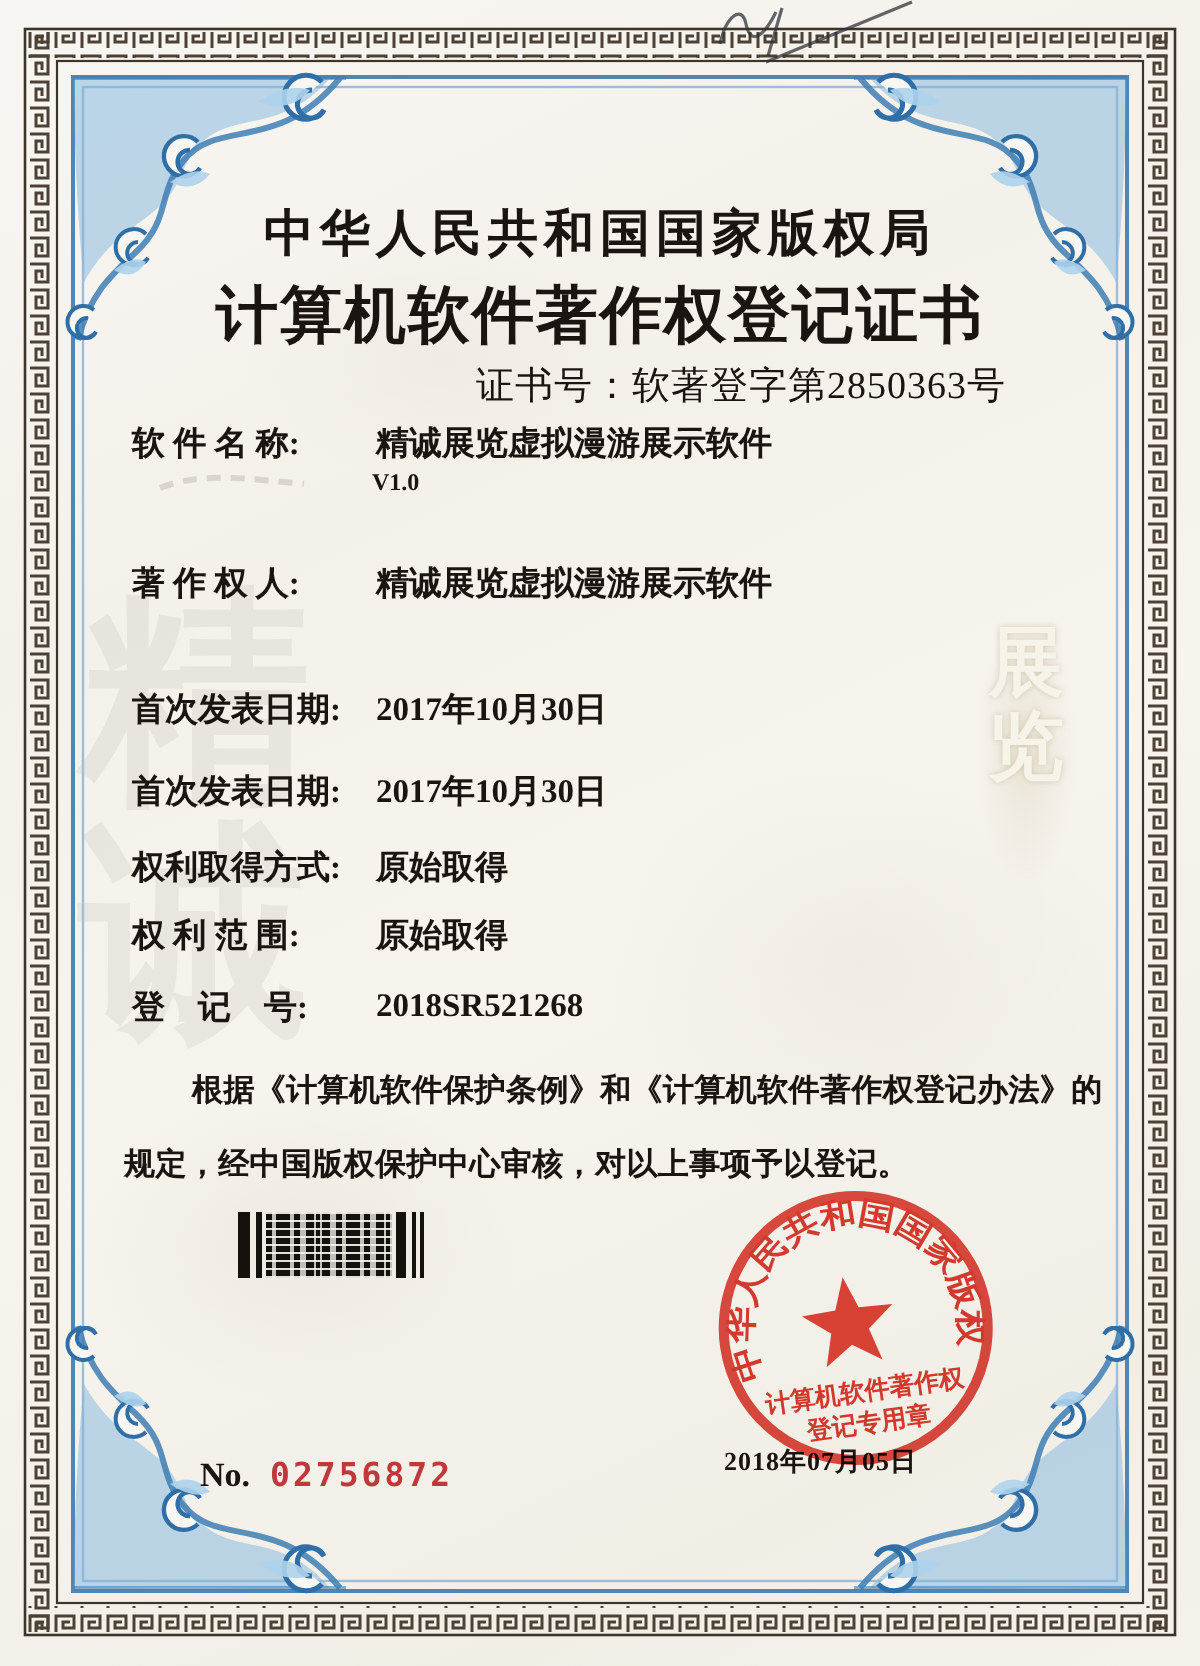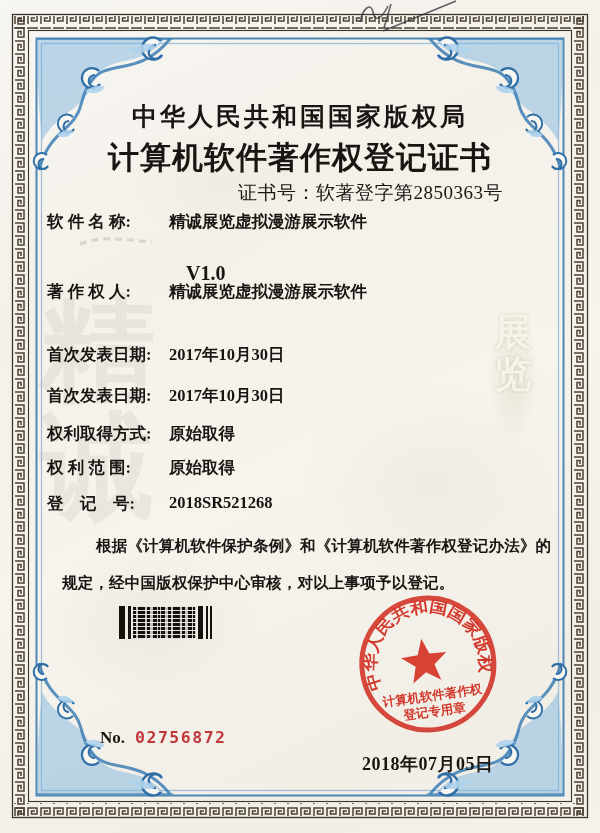--- a/index.html
+++ b/index.html
@@ -14,44 +14,44 @@
   .b3{left:120px;top:120px;width:200px;height:120px;background:radial-gradient(closest-side,rgba(208,200,186,.14),rgba(208,200,186,0));}
 
   .frame{position:absolute;left:0;top:0;z-index:1;pointer-events:none;}
 
   .authority{position:absolute;top:100px;left:0;width:100%;text-align:center;
     font-size:25px;font-weight:700;letter-spacing:3px;z-index:2;}
   .doc-title{position:absolute;top:137px;left:0;width:100%;text-align:center;
     font-size:31px;font-weight:700;letter-spacing:1px;z-index:2;}
   .cert-no{position:absolute;top:180px;right:97px;font-size:19px;font-weight:400;z-index:2;letter-spacing:.5px;}
 
-  .row{position:absolute;left:47px;display:flex;font-size:16.5px;font-weight:700;white-space:nowrap;z-index:2;justify-content:space-between;}
+  .row{position:absolute;left:66px;display:flex;font-size:16.5px;font-weight:700;white-space:nowrap;z-index:2;justify-content:space-between;}
   .row .lbl{display:inline-block;min-width:118px;}
   .row .val{margin-left:4px;}
   .r1{top:211px}.r2{top:281px}.r3{top:344px}.r4{top:385px}.r5{top:423px}.r6{top:457px}.r7{top:493px}
-  .v2{position:absolute;left:186px;top:234px;font-size:20px;font-weight:700;z-index:2;
-      font-family:"Liberation Serif","DejaVu Serif",serif;margin-top:28px;}
+  .v2{position:absolute;left:186px;top:234px;font-size:12px;font-weight:700;z-index:2;
+      font-family:"Liberation Serif","DejaVu Serif",serif;}
 
   .statement{position:absolute;left:62px;top:527px;width:492px;font-size:15.5px;font-weight:700;
     line-height:37px;text-indent:34px;letter-spacing:.2px;z-index:2;}
 
   .barcode{position:absolute;left:119px;top:606px;width:93px;height:33px;display:flex;z-index:2;}
   .bc{background:#15110d;height:100%;}
   .g{height:100%;}
   .bc-mid{flex:1;height:100%;
     background:
       repeating-linear-gradient(0deg,rgba(247,245,241,.9) 0 1px,transparent 1px 4px),
       repeating-linear-gradient(90deg,#15110d 0 2px,transparent 2px 5px),
       repeating-linear-gradient(90deg,#15110d 0 3px,rgba(21,17,13,.2) 3px 7px);}
 
   .no-line{position:absolute;left:100px;top:728px;font-size:17px;font-weight:700;z-index:2;}
   .serial{color:#c0383b;font-family:"DejaVu Sans Mono","Liberation Mono",monospace;
     font-size:16.5px;letter-spacing:1.5px;margin-left:10px;font-weight:700;}
 
-  .issue-date{position:absolute;left:362px;top:752px;font-size:18px;font-weight:700;letter-spacing:.5px;z-index:3;}
+  .issue-date{position:absolute;left:362px;top:722px;font-size:13px;font-weight:700;letter-spacing:.5px;z-index:3;}
 
   .seal{position:absolute;left:355px;top:592px;width:146px;height:146px;
     transform:rotate(-8deg);mix-blend-mode:multiply;opacity:.95;z-index:4;}
 
   .wm-right{position:absolute;left:484px;top:303px;width:58px;height:140px;text-align:center;
     font-size:38px;line-height:42px;font-weight:700;color:#f6f3e8;z-index:1;
     text-shadow:0 0 3px rgba(188,176,144,.6);padding-top:8px;
     background:radial-gradient(closest-side,rgba(204,192,158,.30),rgba(204,192,158,0) 88%);}
   .wm-left{position:absolute;left:40px;font-size:115px;line-height:120px;font-weight:700;
     color:rgba(120,115,105,.10);z-index:0;}

